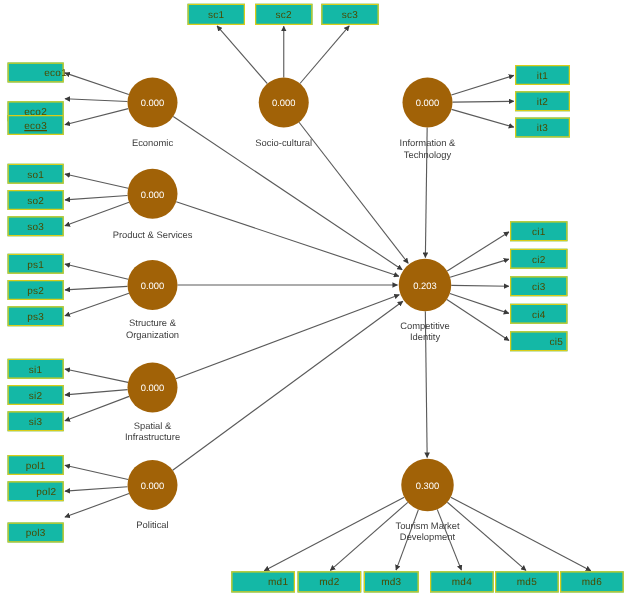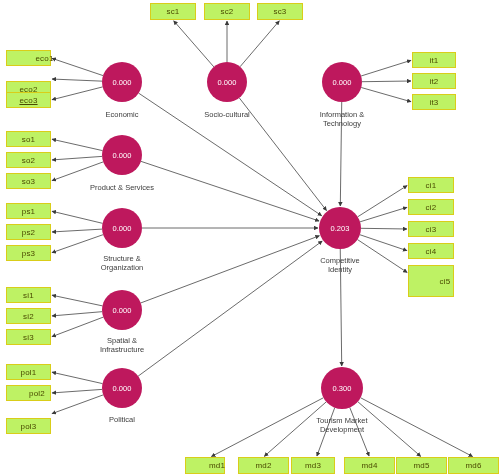--- a/index.html
+++ b/index.html
@@ -18,35 +18,35 @@
   #edges {
     position: absolute;
     left: 0;
     top: 0;
     width: 500px;
     height: 475px;
   }
   .indicator {
     position: absolute;
     box-sizing: border-box;
-    background: #bef264;
+    background: #14b8a6;
     border: 1px solid #d9cd19;
     color: #4a4a00;
     font-size: 8px;
     display: flex;
     align-items: center;
     justify-content: center;
     letter-spacing: 0.2px;
     z-index: 3;
   }
   .node {
     position: absolute;
     box-sizing: border-box;
     border-radius: 50%;
-    background: #be185d;
+    background: #a16207;
     color: #ffffff;
     font-size: 7.5px;
     display: flex;
     align-items: center;
     justify-content: center;
     z-index: 4;
   }
   .node-label {
     position: absolute;
     font-size: 7.5px;
@@ -220,24 +220,24 @@
       </div>
       <div class="indicator" style="left: 408px; top: 199px; width: 46px; height: 16px;">
         <span>ci2</span>
       </div>
       <div class="indicator" style="left: 408px; top: 221px; width: 46px; height: 16px;">
         <span>ci3</span>
       </div>
       <div class="indicator" style="left: 408px; top: 243px; width: 46px; height: 16px;">
         <span>ci4</span>
       </div>
-      <div class="indicator" style="left: 408px; top: 265px; width: 46px; height: 32px; padding-left: 28px;">
+      <div class="indicator" style="left: 408px; top: 265px; width: 46px; height: 16px; padding-left: 28px;">
         <span>ci5</span>
       </div>
-      <div class="indicator" style="left: 185px; top: 457px; width: 40px; height: 17px; padding-left: 24px;">
+      <div class="indicator" style="left: 185px; top: 457px; width: 51px; height: 17px; padding-left: 24px;">
         <span>md1</span>
       </div>
       <div class="indicator" style="left: 238px; top: 457px; width: 51px; height: 17px;">
         <span>md2</span>
       </div>
       <div class="indicator" style="left: 291px; top: 457px; width: 44px; height: 17px;">
         <span>md3</span>
       </div>
       <div class="indicator" style="left: 344px; top: 457px; width: 51px; height: 17px;">
         <span>md4</span>

